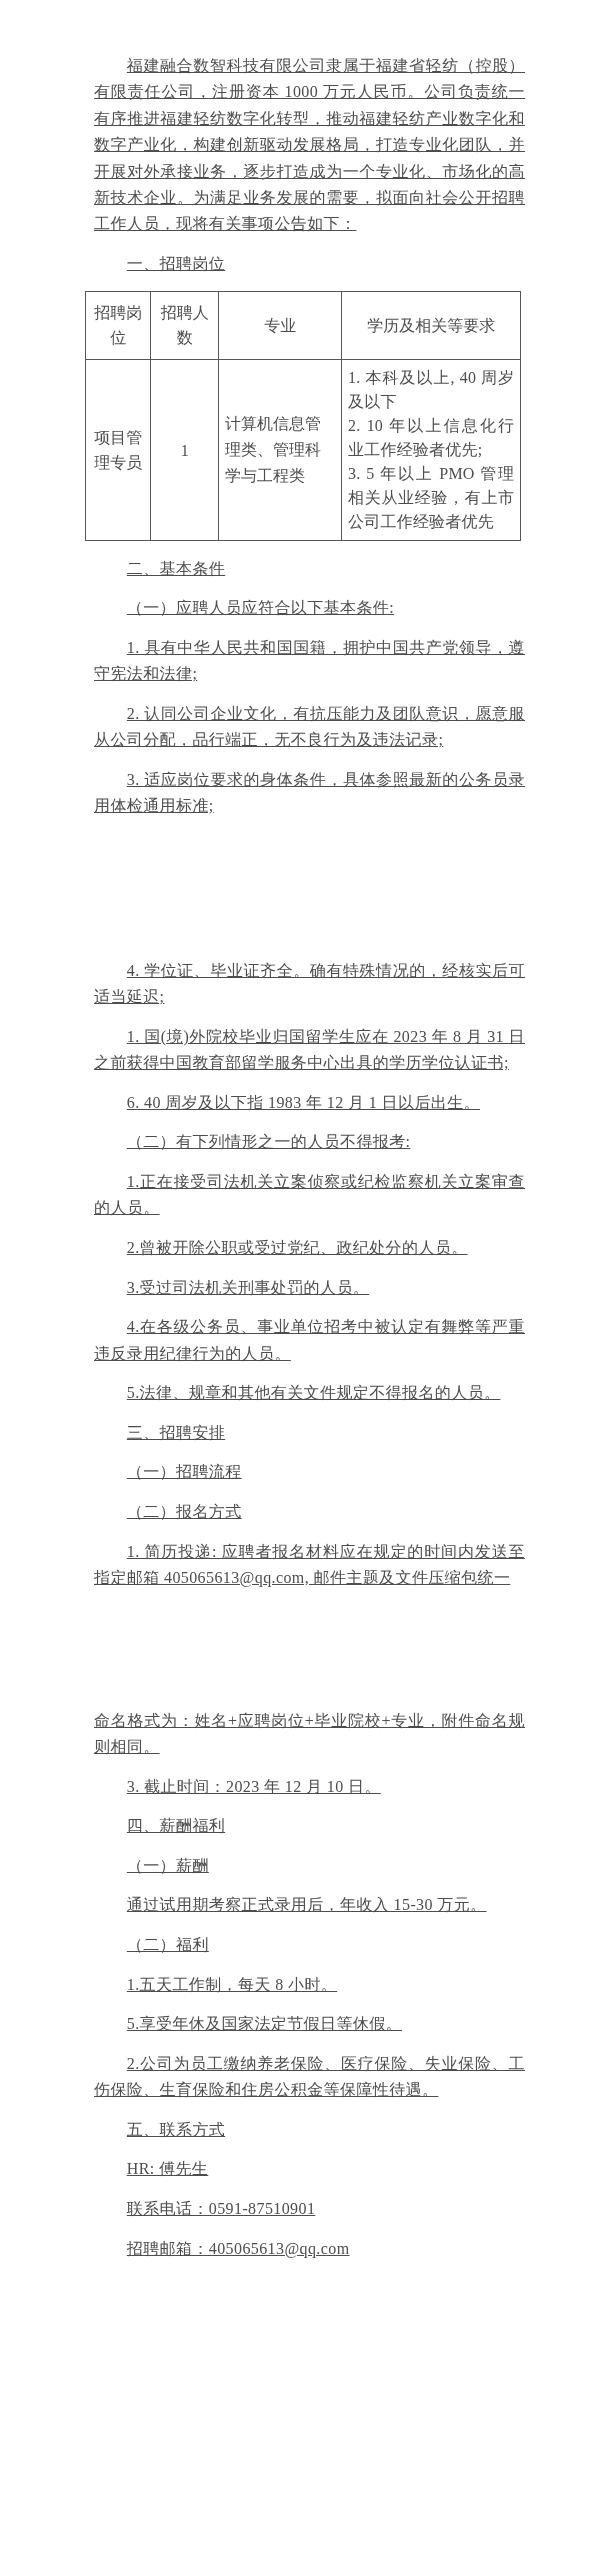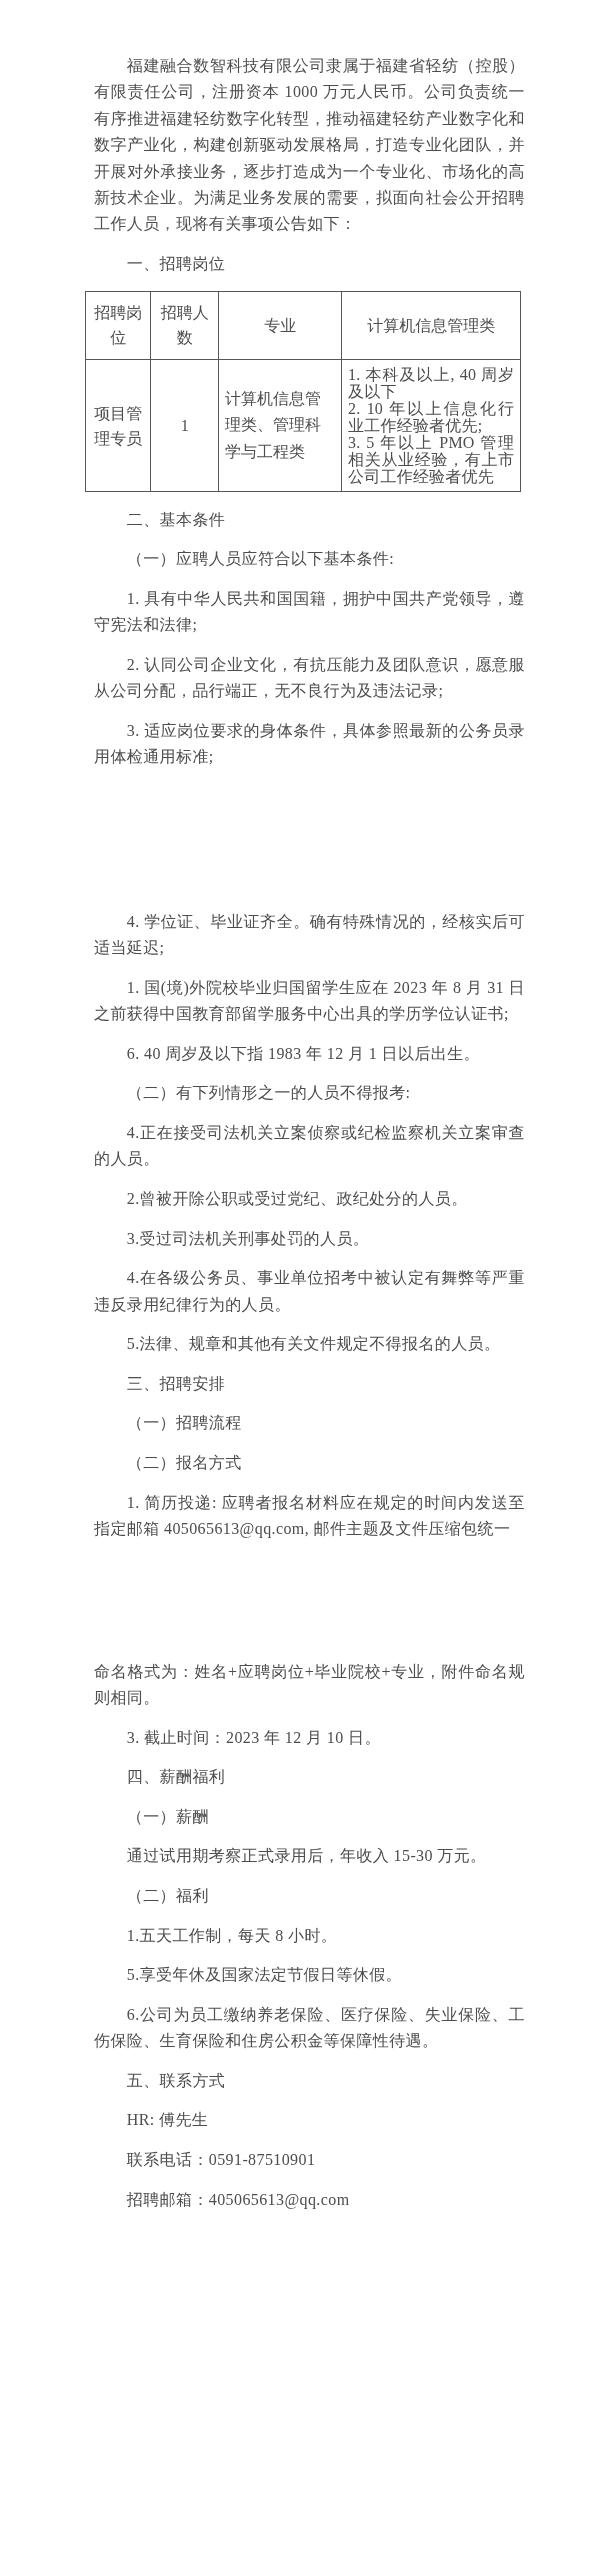--- a/index.html
+++ b/index.html
@@ -14,20 +14,21 @@
     font-family:"Liberation Serif","DejaVu Serif",serif;
     font-size:16px;
     padding:53px 82px 29px 94px;
     overflow:hidden;
   }
   .p {
     margin:0 0 13.2px 0;
     line-height:26.4px;
     text-align:justify;
     letter-spacing:0.4px;
+    text-decoration:underline;
   }
   .ind { text-indent:2.05em; }
   .noind { text-indent:0; }
   .gap1 { height:125px; }
   .gap2 { height:103px; }
   table.tbl {
     width:435px;
     margin:5.9px 0 14.7px -8.8px;
     border-collapse:collapse;
     table-layout:fixed;
@@ -35,21 +36,21 @@
   }
   table.tbl th, table.tbl td {
     border:0.7px solid #565656;
     padding:5.9px 5.9px;
     vertical-align:middle;
     font-weight:normal;
   }
   table.tbl th { text-align:center; line-height:25px; padding:8.8px 2.9px; }
   td.cellc { text-align:center; line-height:25px; }
   td.req { text-align:left; }
-  td.req div { line-height:17px; text-align:justify; letter-spacing:0.2px; }
+  td.req div { line-height:24px; text-align:justify; letter-spacing:0.2px; }
 </style>
 </head>
 <body>
 
 <div class="page">
 
   <p class="p ind">福建融合数智科技有限公司隶属于福建省轻纺（控股）有限责任公司，注册资本 1000 万元人民币。公司负责统一有序推进福建轻纺数字化转型，推动福建轻纺产业数字化和数字产业化，构建创新驱动发展格局，打造专业化团队，并开展对外承接业务，逐步打造成为一个专业化、市场化的高新技术企业。为满足业务发展的需要，拟面向社会公开招聘工作人员，现将有关事项公告如下：</p>
 
   <section>
     <p class="p ind">一、招聘岗位</p>
@@ -58,21 +59,21 @@
         <col style="width:65px">
           <col style="width:68px">
           <col style="width:123px">
           <col style="width:179px">
       </colgroup>
       <thead>
         <tr>
           <th>招聘岗位</th>
           <th>招聘人数</th>
           <th>专业</th>
-          <th>计算机信息管理类</th>
+          <th>学历及相关等要求</th>
         </tr>
       </thead>
       <tbody>
         <tr>
           <td class="cellc">项目管理专员</td>
           <td class="cellc">1</td>
           <td style="line-height:26.4px;margin-left:24px;">计算机信息管理类、管理科学与工程类</td>
           <td class="req">
             <div>1. 本科及以上, 40 周岁及以下</div>
             <div>2. 10 年以上信息化行业工作经验者优先;</div>
@@ -87,21 +88,21 @@
     <p class="p ind">二、基本条件</p>
     <p class="p ind">（一）应聘人员应符合以下基本条件:</p>
     <p class="p ind">1. 具有中华人民共和国国籍，拥护中国共产党领导，遵守宪法和法律;</p>
     <p class="p ind">2. 认同公司企业文化，有抗压能力及团队意识，愿意服从公司分配，品行端正，无不良行为及违法记录;</p>
     <p class="p ind">3. 适应岗位要求的身体条件，具体参照最新的公务员录用体检通用标准;</p>
     <div class="gap1"></div>
     <p class="p ind">4. 学位证、毕业证齐全。确有特殊情况的，经核实后可适当延迟;</p>
     <p class="p ind">1. 国(境)外院校毕业归国留学生应在 2023 年 8 月 31 日之前获得中国教育部留学服务中心出具的学历学位认证书;</p>
     <p class="p ind">6. 40 周岁及以下指 1983 年 12 月 1 日以后出生。</p>
     <p class="p ind">（二）有下列情形之一的人员不得报考:</p>
-    <p class="p ind">4.正在接受司法机关立案侦察或纪检监察机关立案审查的人员。</p>
+    <p class="p ind">1.正在接受司法机关立案侦察或纪检监察机关立案审查的人员。</p>
     <p class="p ind">2.曾被开除公职或受过党纪、政纪处分的人员。</p>
     <p class="p ind">3.受过司法机关刑事处罚的人员。</p>
     <p class="p ind">4.在各级公务员、事业单位招考中被认定有舞弊等严重违反录用纪律行为的人员。</p>
     <p class="p ind">5.法律、规章和其他有关文件规定不得报名的人员。</p>
   </section>
 
   <section>
     <p class="p ind">三、招聘安排</p>
     <p class="p ind">（一）招聘流程</p>
     <p class="p ind">（二）报名方式</p>
@@ -111,21 +112,21 @@
     <p class="p ind">3. 截止时间：2023 年 12 月 10 日。</p>
   </section>
 
   <section>
     <p class="p ind">四、薪酬福利</p>
     <p class="p ind">（一）薪酬</p>
     <p class="p ind">通过试用期考察正式录用后，年收入 15-30 万元。</p>
     <p class="p ind">（二）福利</p>
     <p class="p ind">1.五天工作制，每天 8 小时。</p>
     <p class="p ind">5.享受年休及国家法定节假日等休假。</p>
-    <p class="p ind">6.公司为员工缴纳养老保险、医疗保险、失业保险、工伤保险、生育保险和住房公积金等保障性待遇。</p>
+    <p class="p ind">2.公司为员工缴纳养老保险、医疗保险、失业保险、工伤保险、生育保险和住房公积金等保障性待遇。</p>
   </section>
 
   <section>
     <p class="p ind">五、联系方式</p>
     <p class="p ind">HR: 傅先生</p>
     <p class="p ind">联系电话：0591-87510901</p>
     <p class="p ind">招聘邮箱：405065613@qq.com</p>
 
   </section>
 

